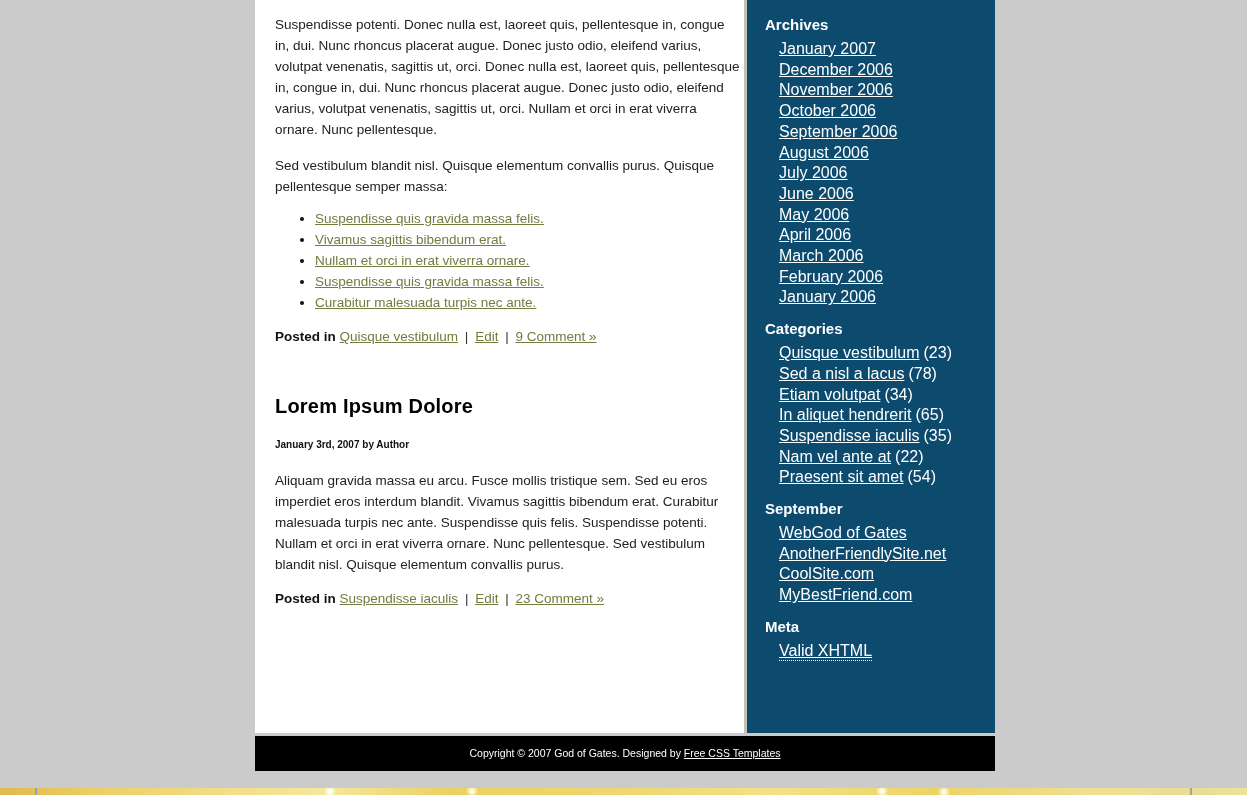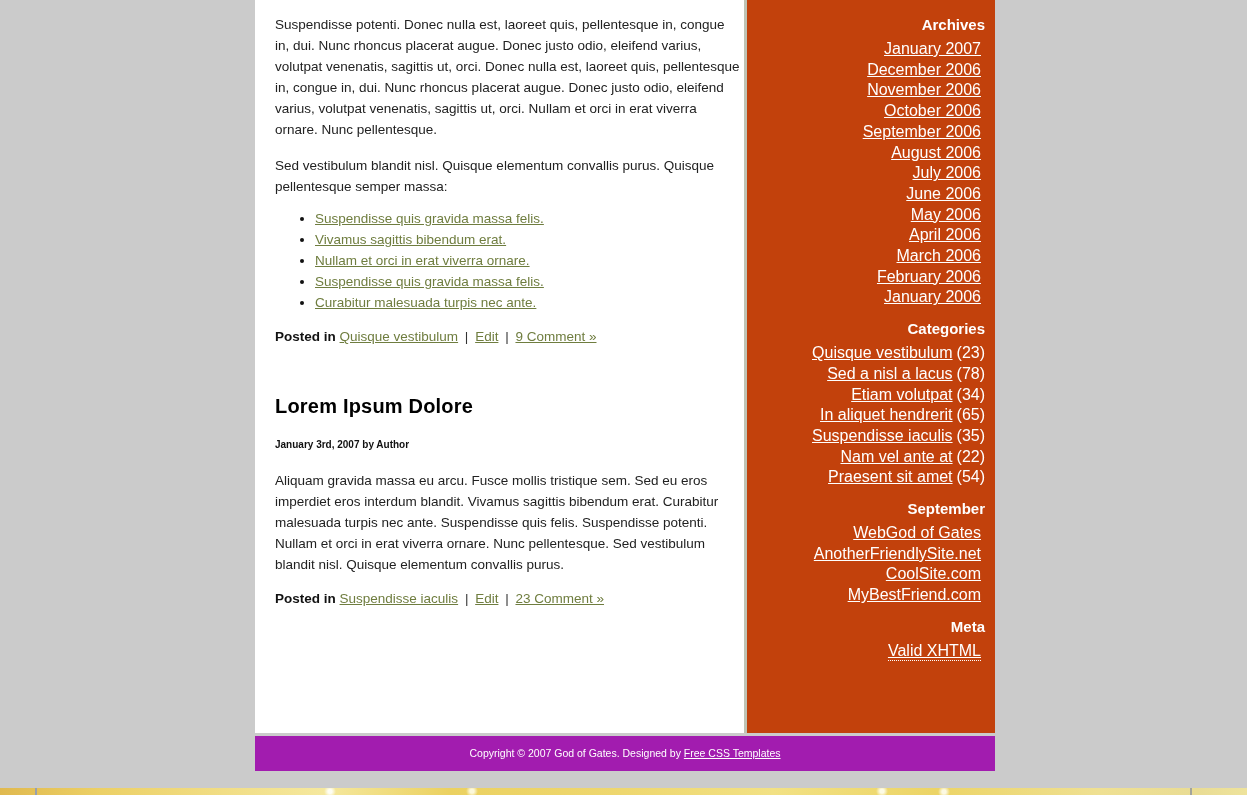--- a/index.html
+++ b/index.html
@@ -47,44 +47,43 @@
   
   .col-seam {
     position: absolute; left: 744px; top: 0;
     width: 3px; height: 733px; background: #bfc3b4;
   }
 
   
   .sidebar {
     position: absolute; left: 747px; top: 0;
     width: 248px; height: 733px;
-    background: #c2410c;
+    background: #0c4a6e;
     padding: 16px 10px 0 18px;
     color: #fff;
-    text-align: right;
   }
   .sidebar-section h3 {
     margin: 0; font-size: 15px; line-height: 17px;
     font-weight: bold; color: #fff;
   }
   .sidebar-section ul {
     margin: 6px 0 12px; padding: 0 0 0 14px;
     list-style: none;
   }
   .sidebar-section li { font-size: 16px; line-height: 20.7px; white-space: nowrap; }
   .sidebar-section a { color: #fff; text-decoration: underline; }
   .sidebar-section .count { margin-left: 4px; color: #fff; }
   
   .sidebar-section:last-of-type a { border-bottom: 1px dotted #fff; padding-bottom: 1px; }
 
   
   .footer-bar {
     position: absolute; left: 255px; top: 736px;
     width: 740px; height: 35px;
-    background: #a21caf; color: #fff;
+    background: #000000; color: #fff;
     font-size: 10.5px; line-height: 35px; text-align: center;
   }
   .footer-bar a { color: #fff; text-decoration: underline; }
 
   
   .bottom-strip {
     position: absolute; left: 0; top: 788px;
     width: 1247px; height: 7px;
     background:
       radial-gradient(circle at 330px 50%, rgba(255,255,248,0.95) 0 2px, rgba(255,255,248,0) 6px),

